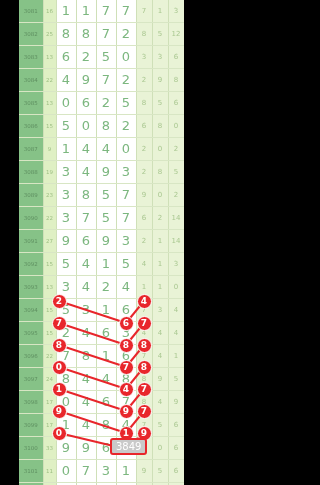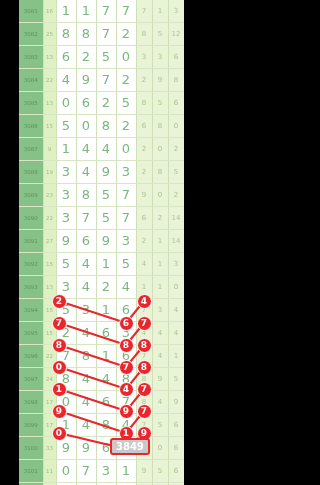--- a/index.html
+++ b/index.html
@@ -94,21 +94,21 @@
     line-height: 12px;
     text-align: center;
   }
   #badge {
     position: absolute;
     background: #c9c9c9;
     border: 2px solid #e8262b;
     border-radius: 3px;
     color: #ffffff;
     font-size: 10px;
-    font-weight: bold;
+    font-weight: normal;
     text-align: center;
     padding: 1px 4px;
   }
 </style>
 </head>
 <body>
 
 <div id="root">
 
   <div id="table-wrap">

